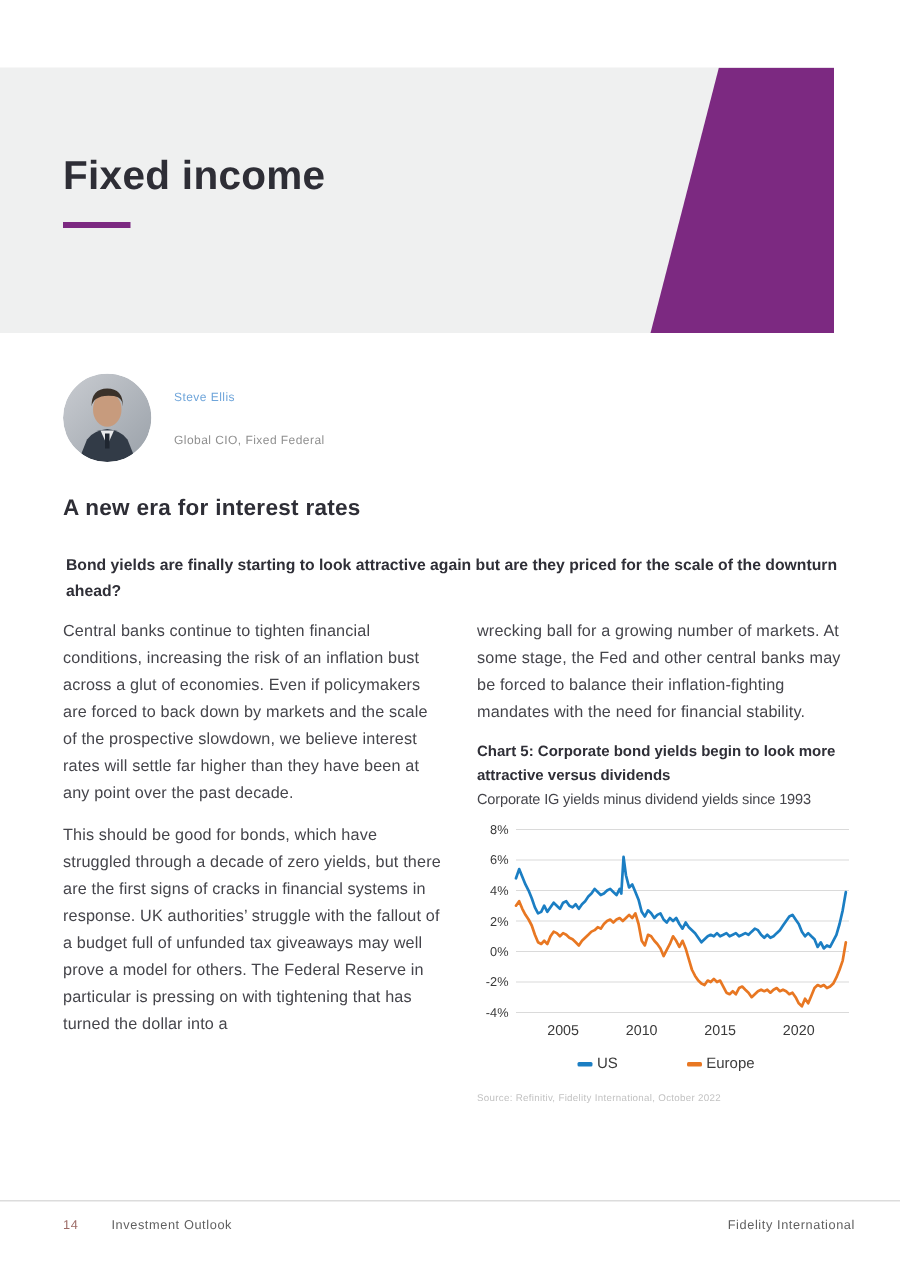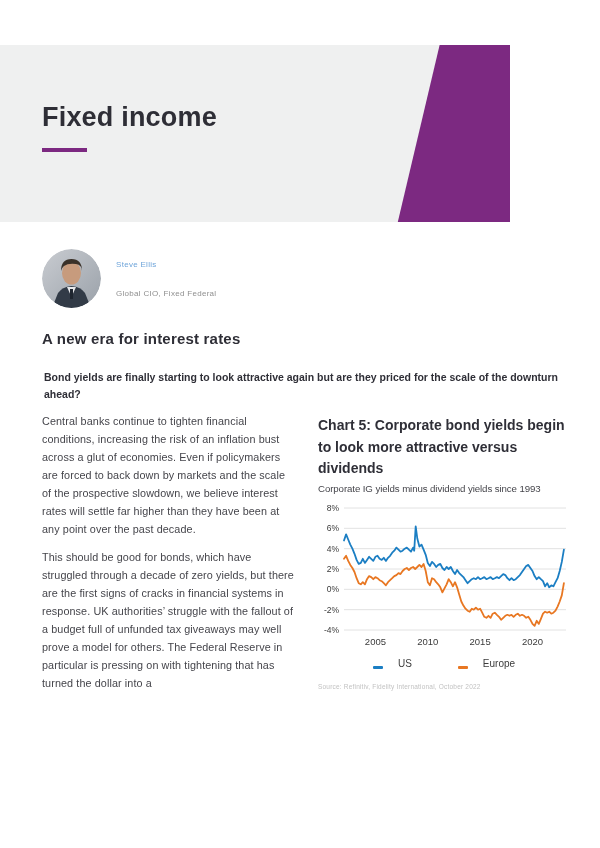--- a/index.html
+++ b/index.html
@@ -1,21 +1,21 @@
 <!DOCTYPE html>
 <html><head>
 <meta charset="utf-8">
 <style>
   * { margin:0; padding:0; box-sizing:border-box; }
   html,body { background:#ffffff; }
   body { font-family:"Liberation Sans","DejaVu Sans",sans-serif; }
   .page { position:relative; width:600px; height:848px; background:#ffffff; overflow:hidden; }
 
   
-  .hero-band { position:absolute; left:0; top:45px; width:510px; height:177px; background:#eff0f0; }
+  .hero-band { position:absolute; left:0; top:45px; width:556px; height:177px; background:#eff0f0; }
   .purple-shape { position:absolute; left:0; top:0; width:100%; height:100%;
                   background:#7c2981;
                   clip-path:polygon(86.2% 0, 100% 0, 100% 100%, 78% 100%); }
   .page-title { position:absolute; left:42px; top:57px; font-size:27px; font-weight:bold;
                 color:#2e2e36; letter-spacing:0.2px; }
   .title-rule { position:absolute; left:42px; top:103px; width:45px; height:4px; background:#7c2981; }
 
   
   .author { position:absolute; left:42px; top:249px; display:flex; align-items:center; }
   .avatar { width:59px; height:59px; border-radius:50%; overflow:hidden; flex:0 0 auto; }
@@ -26,27 +26,27 @@
   
   .section-heading { position:absolute; left:42px; top:330px; font-size:15px; font-weight:bold;
                      color:#2e2e36; letter-spacing:0.2px; }
   .standfirst { position:absolute; left:44px; top:369px; width:535px; font-size:10.5px;
                 font-weight:bold; color:#2f2f37; line-height:1.6; }
 
   
   .columns { position:absolute; left:42px; top:412px; width:528px; display:flex; gap:24px; }
   .col { width:252px; }
   .body-p { font-size:10.8px; color:#45454b; line-height:1.67; margin-bottom:10px; letter-spacing:0.1px; }
-  .chart-title { font-size:14px; font-weight:bold; color:#2f2f37; line-height:1.55; margin-top:3px; }
+  .chart-title { font-size:10px; font-weight:bold; color:#2f2f37; line-height:1.55; margin-top:3px; }
   .chart-subtitle { font-size:9.7px; color:#45454b; margin-top:3px; margin-bottom:6px; white-space:nowrap; letter-spacing:-0.1px; }
 
   
   .chart-wrap { width:252px; }
   .legend { display:flex; justify-content:center; gap:46px; margin-top:2px; font-size:10px; color:#3c3c3c; }
-  .legend-item { display:flex; align-items:flex-end; gap:15px; }
+  .legend-item { display:flex; align-items:center; gap:3px; }
   .legend-swatch { display:inline-block; width:10px; height:2.6px; border-radius:1px; }
   .chart-source { margin-top:14px; font-size:6.5px; color:#c2c2c2; letter-spacing:0.2px; }
 
   
   .footer { position:absolute; left:0; top:800px; width:600px; border-top:1px solid #dcdcdc;
             padding:10px 30px 0 42px; font-size:8.5px; color:#5f5f5f; letter-spacing:0.4px; }
   .footer .page-num { color:#9c6b66; margin-right:22px; }
   .footer .right { float:right; }
 </style>
 </head>
@@ -90,20 +90,21 @@
 
   <h2 class="section-heading">A new era for interest rates</h2>
   <p class="standfirst">Bond yields are finally starting to look attractive again but are they priced for the scale of the downturn ahead?</p>
 
   <div class="columns">
     <div class="col">
       <p class="body-p">Central banks continue to tighten financial conditions, increasing the risk of an inflation bust across a glut of economies. Even if policymakers are forced to back down by markets and the scale of the prospective slowdown, we believe interest rates will settle far higher than they have been at any point over the past decade.</p>
       <p class="body-p">This should be good for bonds, which have struggled through a decade of zero yields, but there are the first signs of cracks in financial systems in response. UK authorities’ struggle with the fallout of a budget full of unfunded tax giveaways may well prove a model for others. The Federal Reserve in particular is pressing on with tightening that has turned the dollar into a</p>
     </div>
     <div class="col">
+      <p class="body-p">wrecking ball for a growing number of markets. At some stage, the Fed and other central banks may be forced to balance their inflation-fighting mandates with the need for financial stability.</p>
       <p class="chart-title">Chart 5: Corporate bond yields begin to look more attractive versus dividends</p>
       <p class="chart-subtitle">Corporate IG yields minus dividend yields since 1993</p>
       <div class="chart-wrap">
         <svg id="chart-svg" width="252" height="152" viewBox="0 0 252 152">
             <line x1="26" x2="248" y1="8" y2="8" stroke="#dadada" stroke-width="0.8"></line>
             <text x="21" y="11" text-anchor="end" font-size="8.5" fill="#3a3a3a" font-family="Liberation Sans, DejaVu Sans, sans-serif">8%</text>
             <line x1="26" x2="248" y1="28.333333333333332" y2="28.333333333333332" stroke="#dadada" stroke-width="0.8"></line>
             <text x="21" y="31.333333333333332" text-anchor="end" font-size="8.5" fill="#3a3a3a" font-family="Liberation Sans, DejaVu Sans, sans-serif">6%</text>
             <line x1="26" x2="248" y1="48.666666666666664" y2="48.666666666666664" stroke="#dadada" stroke-width="0.8"></line>
             <text x="21" y="51.666666666666664" text-anchor="end" font-size="8.5" fill="#3a3a3a" font-family="Liberation Sans, DejaVu Sans, sans-serif">4%</text>
@@ -130,14 +131,18 @@
             <span class="legend-item">
               <span class="legend-swatch" style="background: rgb(232, 119, 34);"></span>
               <span>Europe</span>
             </span>
           </div>
         <div class="chart-source">Source: Refinitiv, Fidelity International, October 2022</div>
       </div>
     </div>
   </div>
 
+  <div class="footer">
+    <span class="page-num">14</span><span>Investment Outlook</span>
+    <span class="right">Fidelity International</span>
+  </div>
 
 </div>
 
 </body></html>

